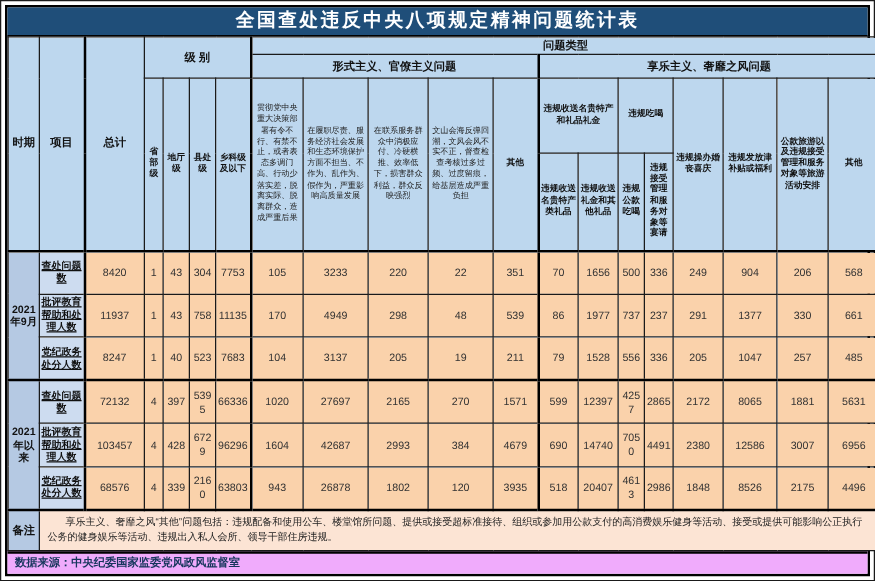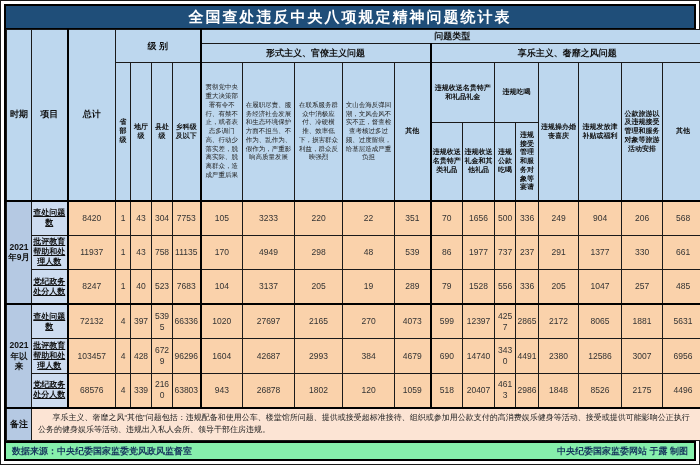--- a/index.html
+++ b/index.html
@@ -17,22 +17,22 @@
   .row-label{background:#CDDCF0;font-size:8px;font-weight:bold;color:#111;text-decoration:underline;}
   .num{background:#FAD2AB;font-size:8.5px;color:#333;}
   .thick-l{border-left:2px solid #000;}
   .section-start td{border-top:2px solid #000;}
   tr.h1{height:14px;} tr.h2{height:19px;} tr.h3{height:60px;} tr.h4{height:78px;}
   tr.data-row{height:33px;}
   .remark-row td{border-top:2px solid #000;height:26px;}
   .remark-label{font-size:9px;}
   .remark-text{background:#FCE4D4;font-size:8px;text-align:left;color:#222;
                padding:2px 6px;text-indent:1.8em;line-height:1.5;}
-  .footer{background:#86efac;border-top:2px solid #000;display:flex;justify-content:space-between;
-          align-items:center;font-size:9px;font-weight:bold;color:#17365D;padding:1px 6px;height:14px;}
+  .footer{background:#f0abfc;border-top:2px solid #000;display:flex;justify-content:space-between;
+          font-size:9px;font-weight:bold;color:#17365D;padding:1px 6px;height:14px;}
 </style>
 </head>
 <body>
 
 <div class="page">
   <div class="frame">
 
     <div class="title-bar">全国查处违反中央八项规定精神问题统计表</div>
 
     <table>
@@ -142,21 +142,21 @@
             <td class="row-label">党纪政务处分人数</td>
             <td class="num thick-l">8247</td>
             <td class="num">1</td>
             <td class="num">40</td>
             <td class="num">523</td>
             <td class="num">7683</td>
             <td class="num thick-l">104</td>
             <td class="num">3137</td>
             <td class="num">205</td>
             <td class="num">19</td>
-            <td class="num">289</td>
+            <td class="num">211</td>
             <td class="num thick-l">79</td>
             <td class="num">1528</td>
             <td class="num">556</td>
             <td class="num">336</td>
             <td class="num">205</td>
             <td class="num">1047</td>
             <td class="num">257</td>
             <td class="num">485</td>
           </tr>
           <tr class="data-row section-start">
@@ -164,21 +164,21 @@
             <td class="row-label">查处问题数</td>
             <td class="num thick-l">72132</td>
             <td class="num">4</td>
             <td class="num">397</td>
             <td class="num">5395</td>
             <td class="num">66336</td>
             <td class="num thick-l">1020</td>
             <td class="num">27697</td>
             <td class="num">2165</td>
             <td class="num">270</td>
-            <td class="num">4073</td>
+            <td class="num">1571</td>
             <td class="num thick-l">599</td>
             <td class="num">12397</td>
             <td class="num">4257</td>
             <td class="num">2865</td>
             <td class="num">2172</td>
             <td class="num">8065</td>
             <td class="num">1881</td>
             <td class="num">5631</td>
           </tr>
           <tr class="data-row">
@@ -188,56 +188,55 @@
             <td class="num">428</td>
             <td class="num">6729</td>
             <td class="num">96296</td>
             <td class="num thick-l">1604</td>
             <td class="num">42687</td>
             <td class="num">2993</td>
             <td class="num">384</td>
             <td class="num">4679</td>
             <td class="num thick-l">690</td>
             <td class="num">14740</td>
-            <td class="num">3430</td>
+            <td class="num">7050</td>
             <td class="num">4491</td>
             <td class="num">2380</td>
             <td class="num">12586</td>
             <td class="num">3007</td>
             <td class="num">6956</td>
           </tr>
           <tr class="data-row">
             <td class="row-label">党纪政务处分人数</td>
             <td class="num thick-l">68576</td>
             <td class="num">4</td>
             <td class="num">339</td>
             <td class="num">2160</td>
             <td class="num">63803</td>
             <td class="num thick-l">943</td>
             <td class="num">26878</td>
             <td class="num">1802</td>
             <td class="num">120</td>
-            <td class="num">1059</td>
+            <td class="num">3935</td>
             <td class="num thick-l">518</td>
             <td class="num">20407</td>
             <td class="num">4613</td>
             <td class="num">2986</td>
             <td class="num">1848</td>
             <td class="num">8526</td>
             <td class="num">2175</td>
             <td class="num">4496</td>
           </tr>
         </tbody>
       <tbody>
         <tr class="remark-row">
           <td class="period-cell remark-label">备注</td>
           <td colspan="19" class="remark-text">享乐主义、奢靡之风“其他”问题包括：违规配备和使用公车、楼堂馆所问题、提供或接受超标准接待、组织或参加用公款支付的高消费娱乐健身等活动、接受或提供可能影响公正执行公务的健身娱乐等活动、违规出入私人会所、领导干部住房违规。</td>
         </tr>
       </tbody>
     </table>
 
     <div class="footer">
       <span>数据来源：中央纪委国家监委党风政风监督室</span>
-      <span>中央纪委国家监委网站 于露 制图</span>
     </div>
 
   </div>
 </div>
 
 </body></html>

